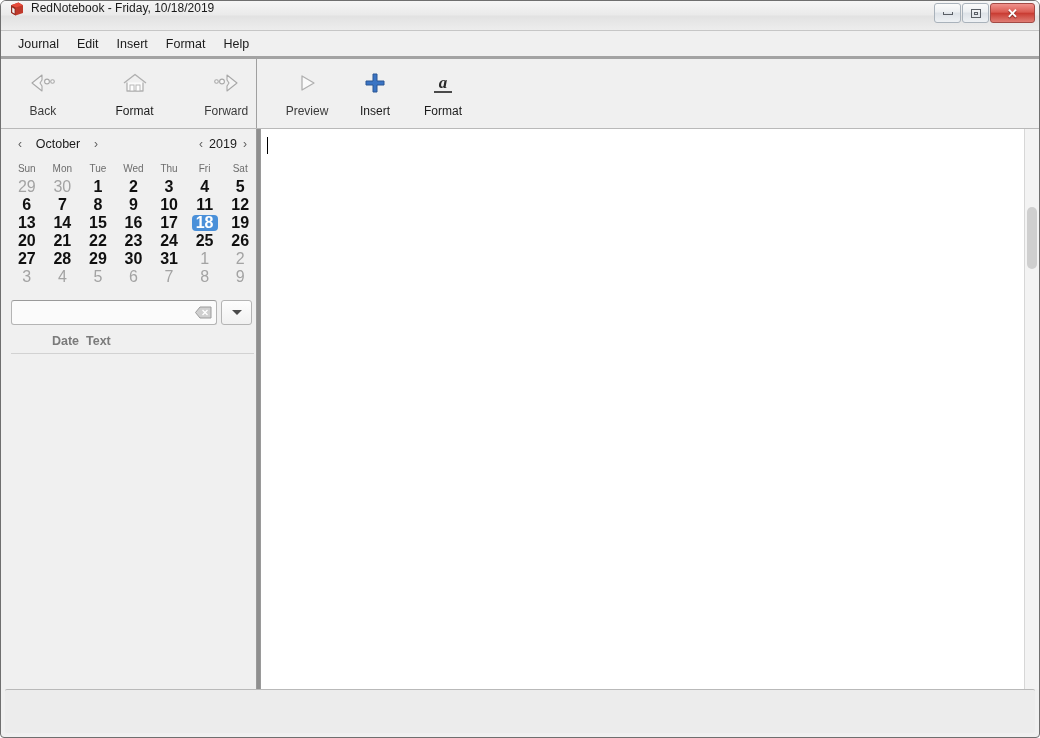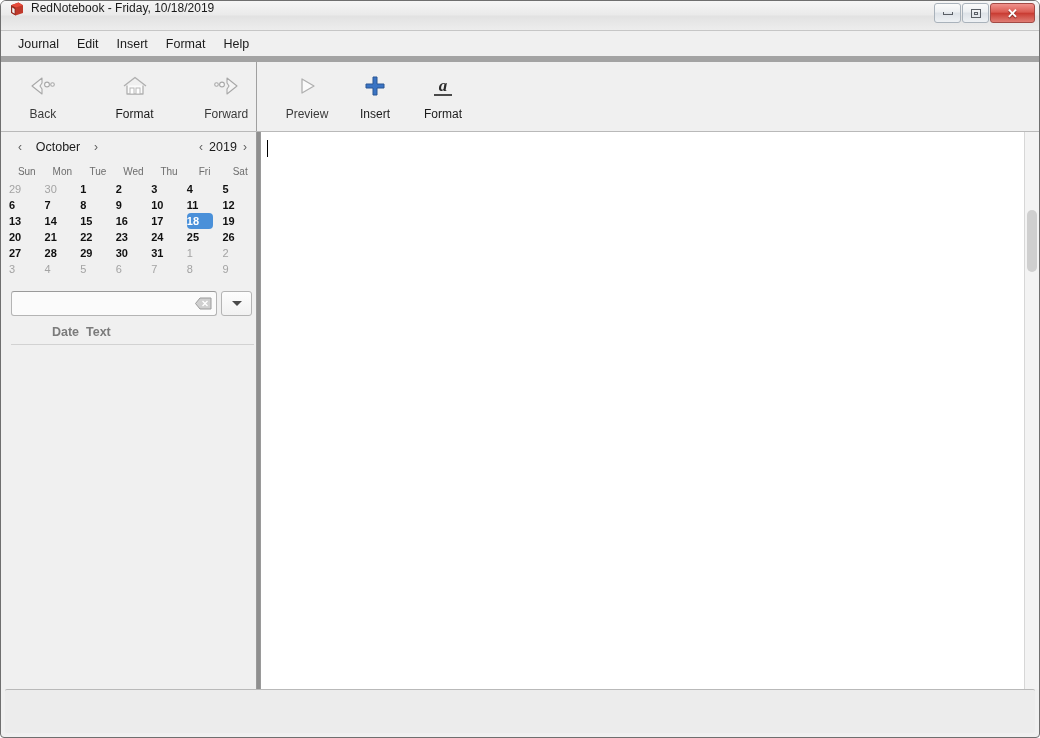--- a/index.html
+++ b/index.html
@@ -104,21 +104,21 @@
   }
 
   
   .menubar {
     height: 25px;
     min-height: 25px;
     background: #f0f0f0;
     display: flex;
     align-items: center;
     padding-left: 8px;
-    border-bottom: 6px solid #a3a3a3;
+    border-bottom: 3px solid #a3a3a3;
   }
   .menu-item {
     font-size: 12.5px;
     color: #1b1b1b;
     padding: 3px 9px;
     border-radius: 2px;
     white-space: nowrap;
   }
 
   
@@ -251,24 +251,24 @@
     margin-top: 5px;
   }
   table.calendar th {
     font-size: 10px;
     font-weight: normal;
     color: #6d6d6d;
     padding: 2px 0 4px 0;
     text-align: center;
   }
   table.calendar td {
-    font-size: 11px;
+    font-size: 16px;
     color: #101010;
     font-weight: bold;
-    text-align: left;
+    text-align: center;
     height: 16px;
     padding: 0;
     text-decoration: underline;
   }
   table.calendar td .daybox {
     display: inline-block;
     min-width: 26px;
     padding: 1px 0;
     border-radius: 4px;
     line-height: 14px;

